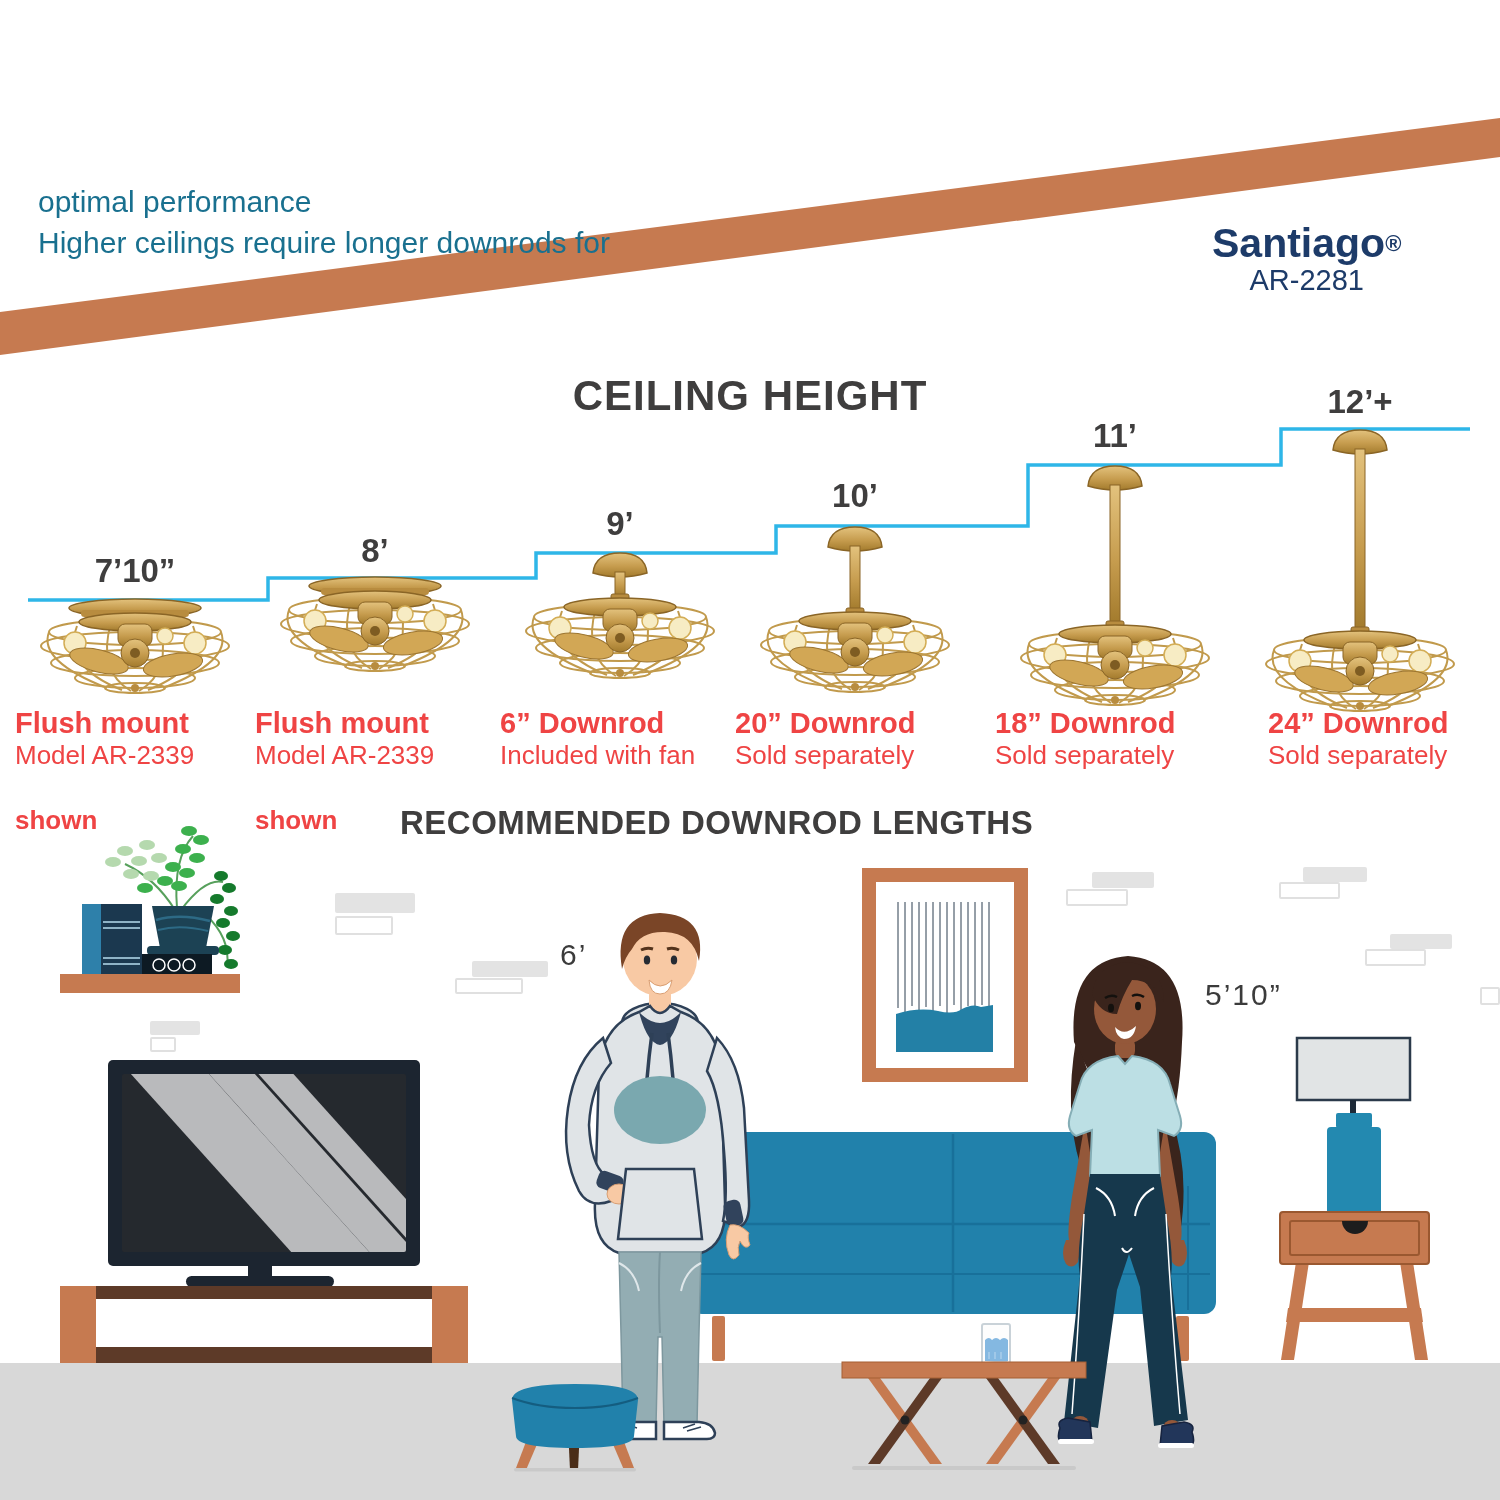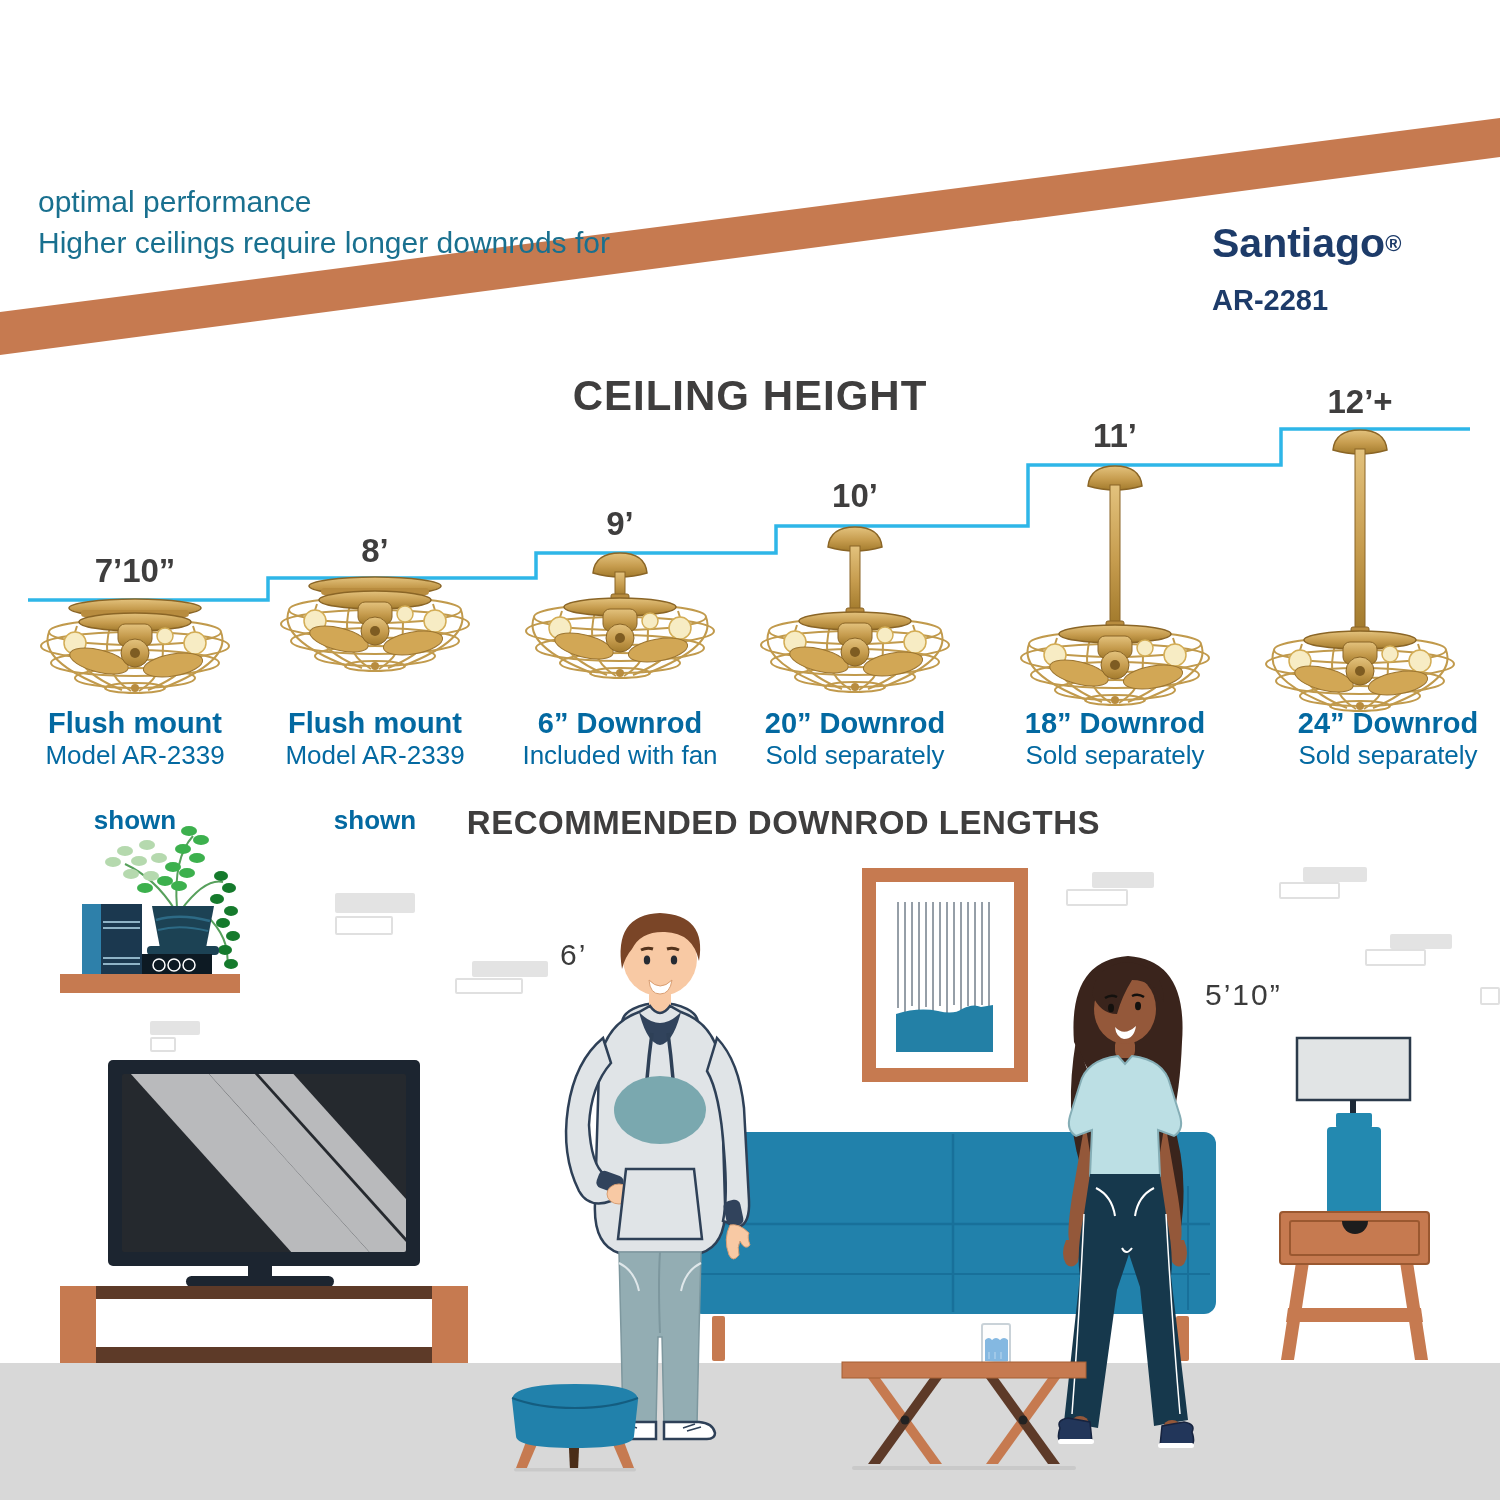--- a/index.html
+++ b/index.html
@@ -5,28 +5,28 @@
   html,body{margin:0;padding:0;background:#fff;}
   #canvas{position:relative;width:1500px;height:1500px;background:#ffffff;overflow:hidden;
           font-family:"Liberation Sans",sans-serif;}
   .abs{position:absolute;}
   
   .title{left:36px;top:22px;font-size:70px;line-height:1.06;font-weight:bold;color:#3f3e3e;letter-spacing:1px;white-space:nowrap;}
   .subtitle{left:38px;top:182px;font-size:30px;line-height:1.35;color:#19708f;white-space:nowrap;}
   .brand{left:1212px;top:222px;color:#1d3b69;line-height:1.05;}
   .brand .bname{font-size:41px;font-weight:bold;}
   .brand .bmark{font-size:22px;font-weight:bold;vertical-align:super;}
-  .brand .bmodel{font-size:29px;font-weight:bold;margin-top:20px;}
+  .brand .bmodel{font-size:29px;font-weight:normal;margin-top:0;text-align:center;}
   
   .sec-heading{left:450px;top:372px;width:600px;text-align:center;font-size:42px;font-weight:bold;color:#3f3e3e;letter-spacing:1px;}
-  .rec-heading{left:400px;top:804px;width:700px;text-align:right;font-size:33px;font-weight:bold;color:#3f3e3e;letter-spacing:0.5px;}
+  .rec-heading{left:400px;top:804px;width:700px;text-align:left;font-size:33px;font-weight:bold;color:#3f3e3e;letter-spacing:0.5px;}
   
   .hlabel{width:200px;text-align:center;font-size:33px;font-weight:bold;color:#3f3e3e;}
   
-  .fan-label{width:240px;text-align:center;color:#0369a1;}
+  .fan-label{width:240px;color:#ef4444;}
   .fan-label .l1{font-size:29px;font-weight:bold;line-height:1.18;}
   .fan-label .l2{font-size:26px;line-height:1.18;}
   .fan-label .l3{font-size:26px;font-weight:bold;line-height:1.18;margin-top:34px;}
   
   .floor{left:0;top:1363px;width:1500px;height:137px;background:#d8d8d8;}
   .brick{position:absolute;background:#e3e3e3;border-radius:2px;}
   .brick-o{position:absolute;background:#fff;border:2px solid #e0e0e0;border-radius:2px;box-sizing:border-box;}
   .person-label{font-size:30px;color:#3b3b3b;letter-spacing:2px;white-space:nowrap;}
   
   .tv-frame{left:108px;top:1060px;width:312px;height:206px;background:#1c2530;border-radius:5px;}

